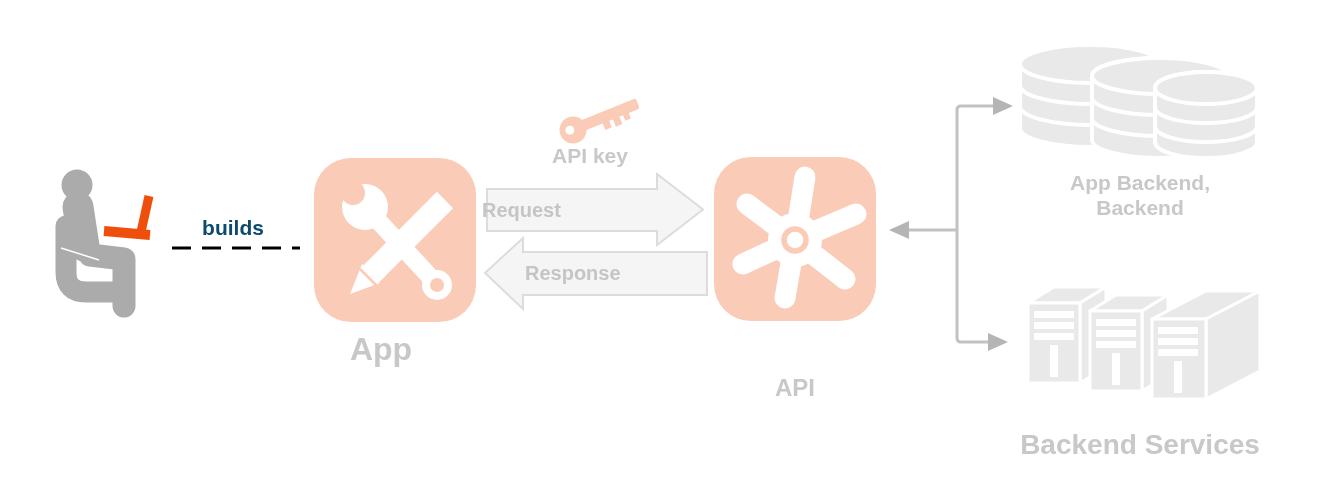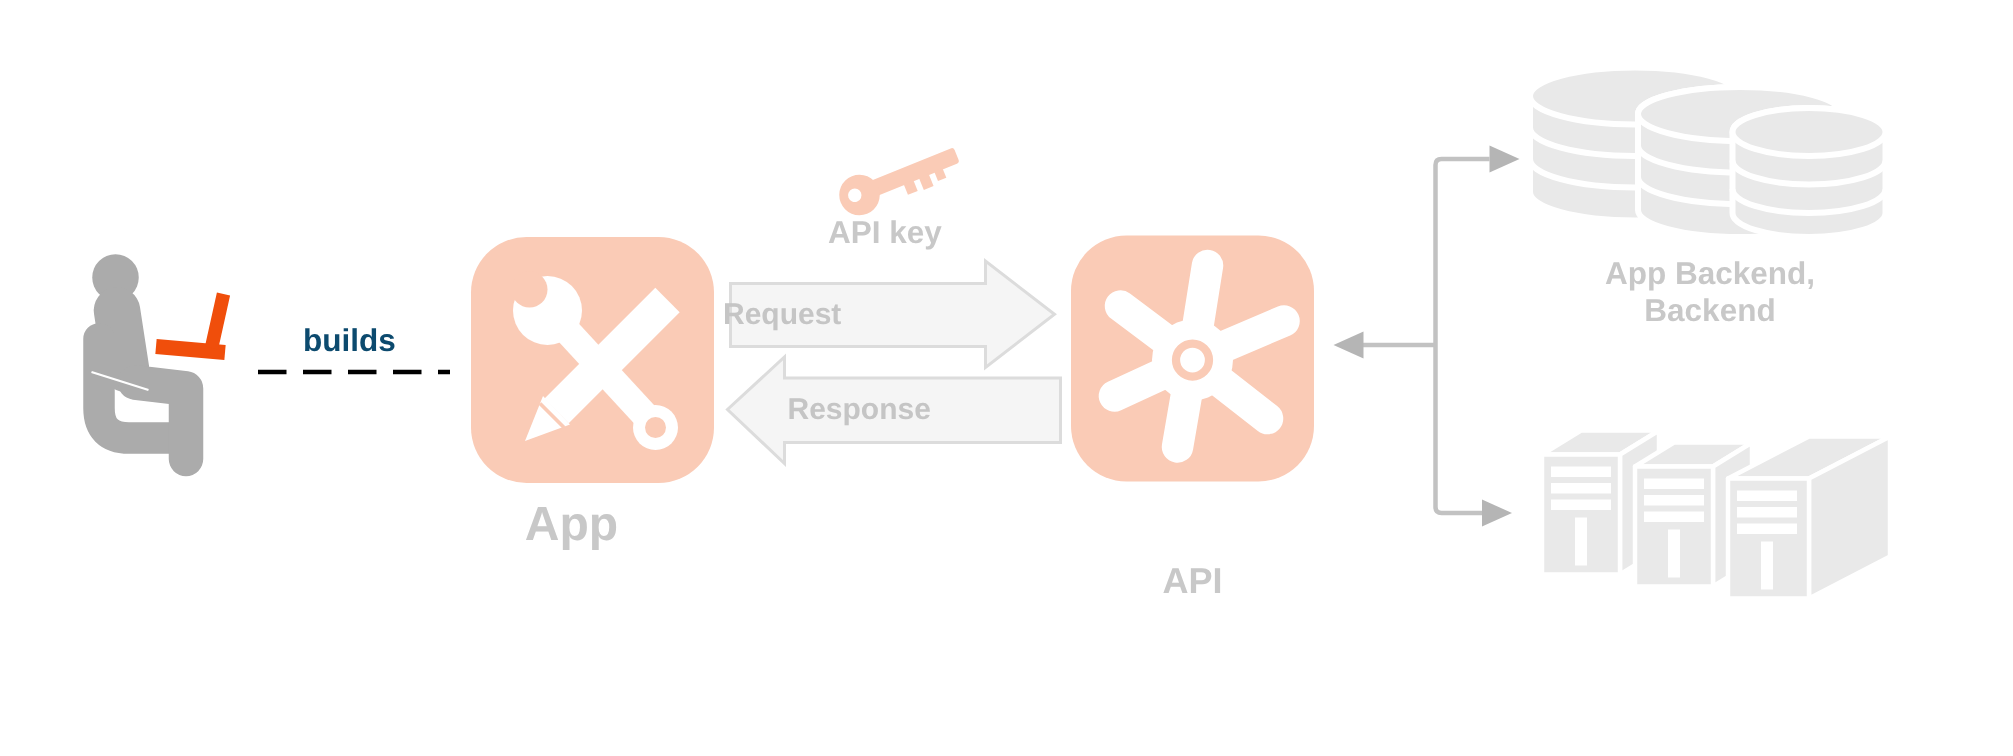--- a/index.html
+++ b/index.html
@@ -141,14 +141,15 @@
       <rect x="76" y="43" width="40" height="7"></rect>
         <rect x="76" y="54" width="40" height="7"></rect>
         <rect x="76" y="65" width="40" height="7"></rect>
       <rect x="92" y="77" width="8" height="32"></rect>
       <rect x="138" y="51" width="40" height="7"></rect>
         <rect x="138" y="62" width="40" height="7"></rect>
         <rect x="138" y="73" width="40" height="7"></rect>
       <rect x="154" y="85" width="8" height="32"></rect>
     </g>
   </svg>
+  <div class="lbl lbl-faded" style="left:1015px;top:429px;width:250px;font-size:28px;">Backend Services</div>
 
 </div>
 
 </body></html>

